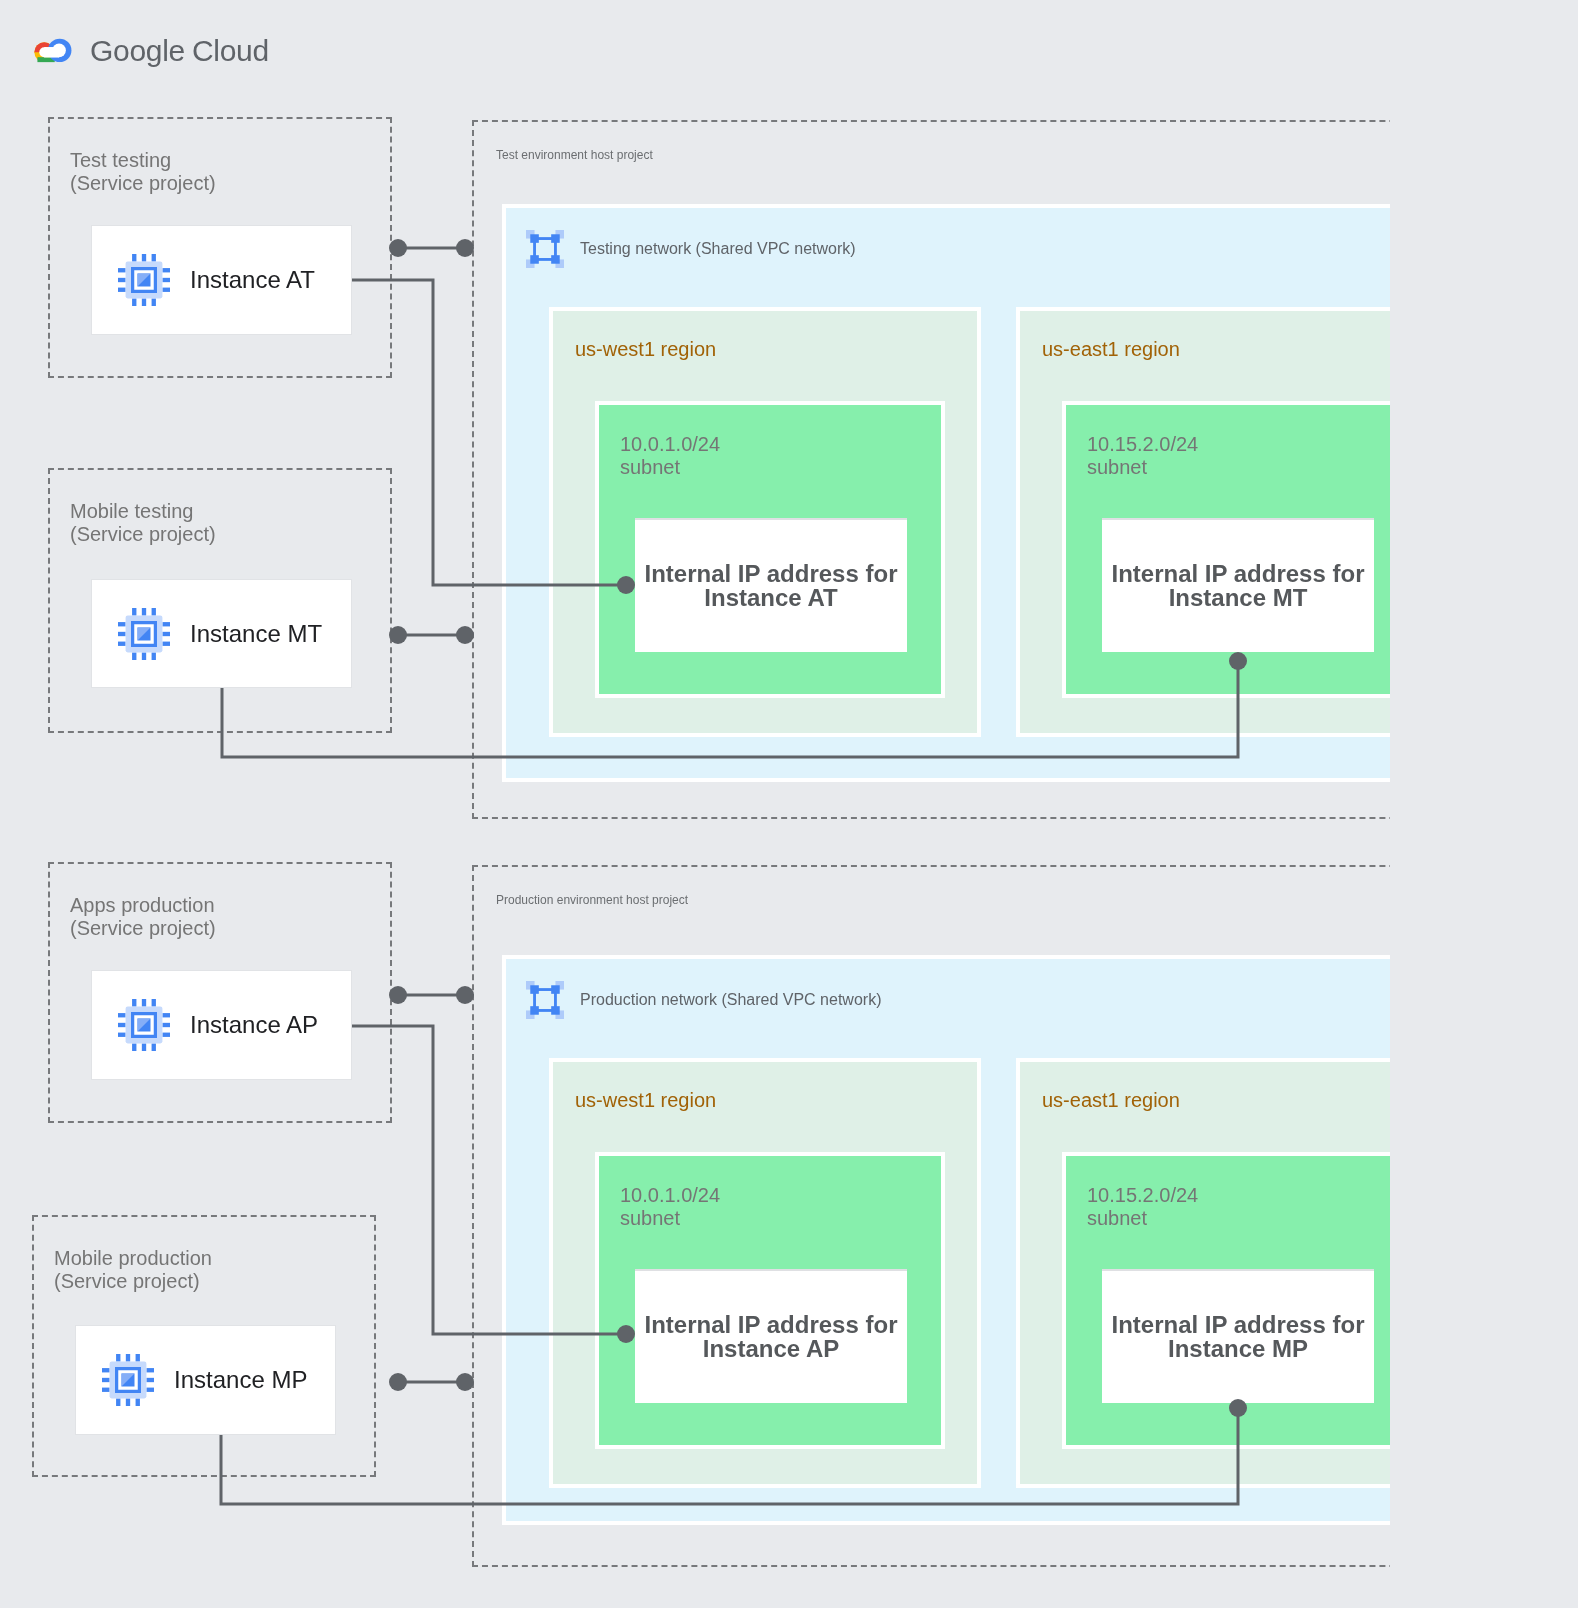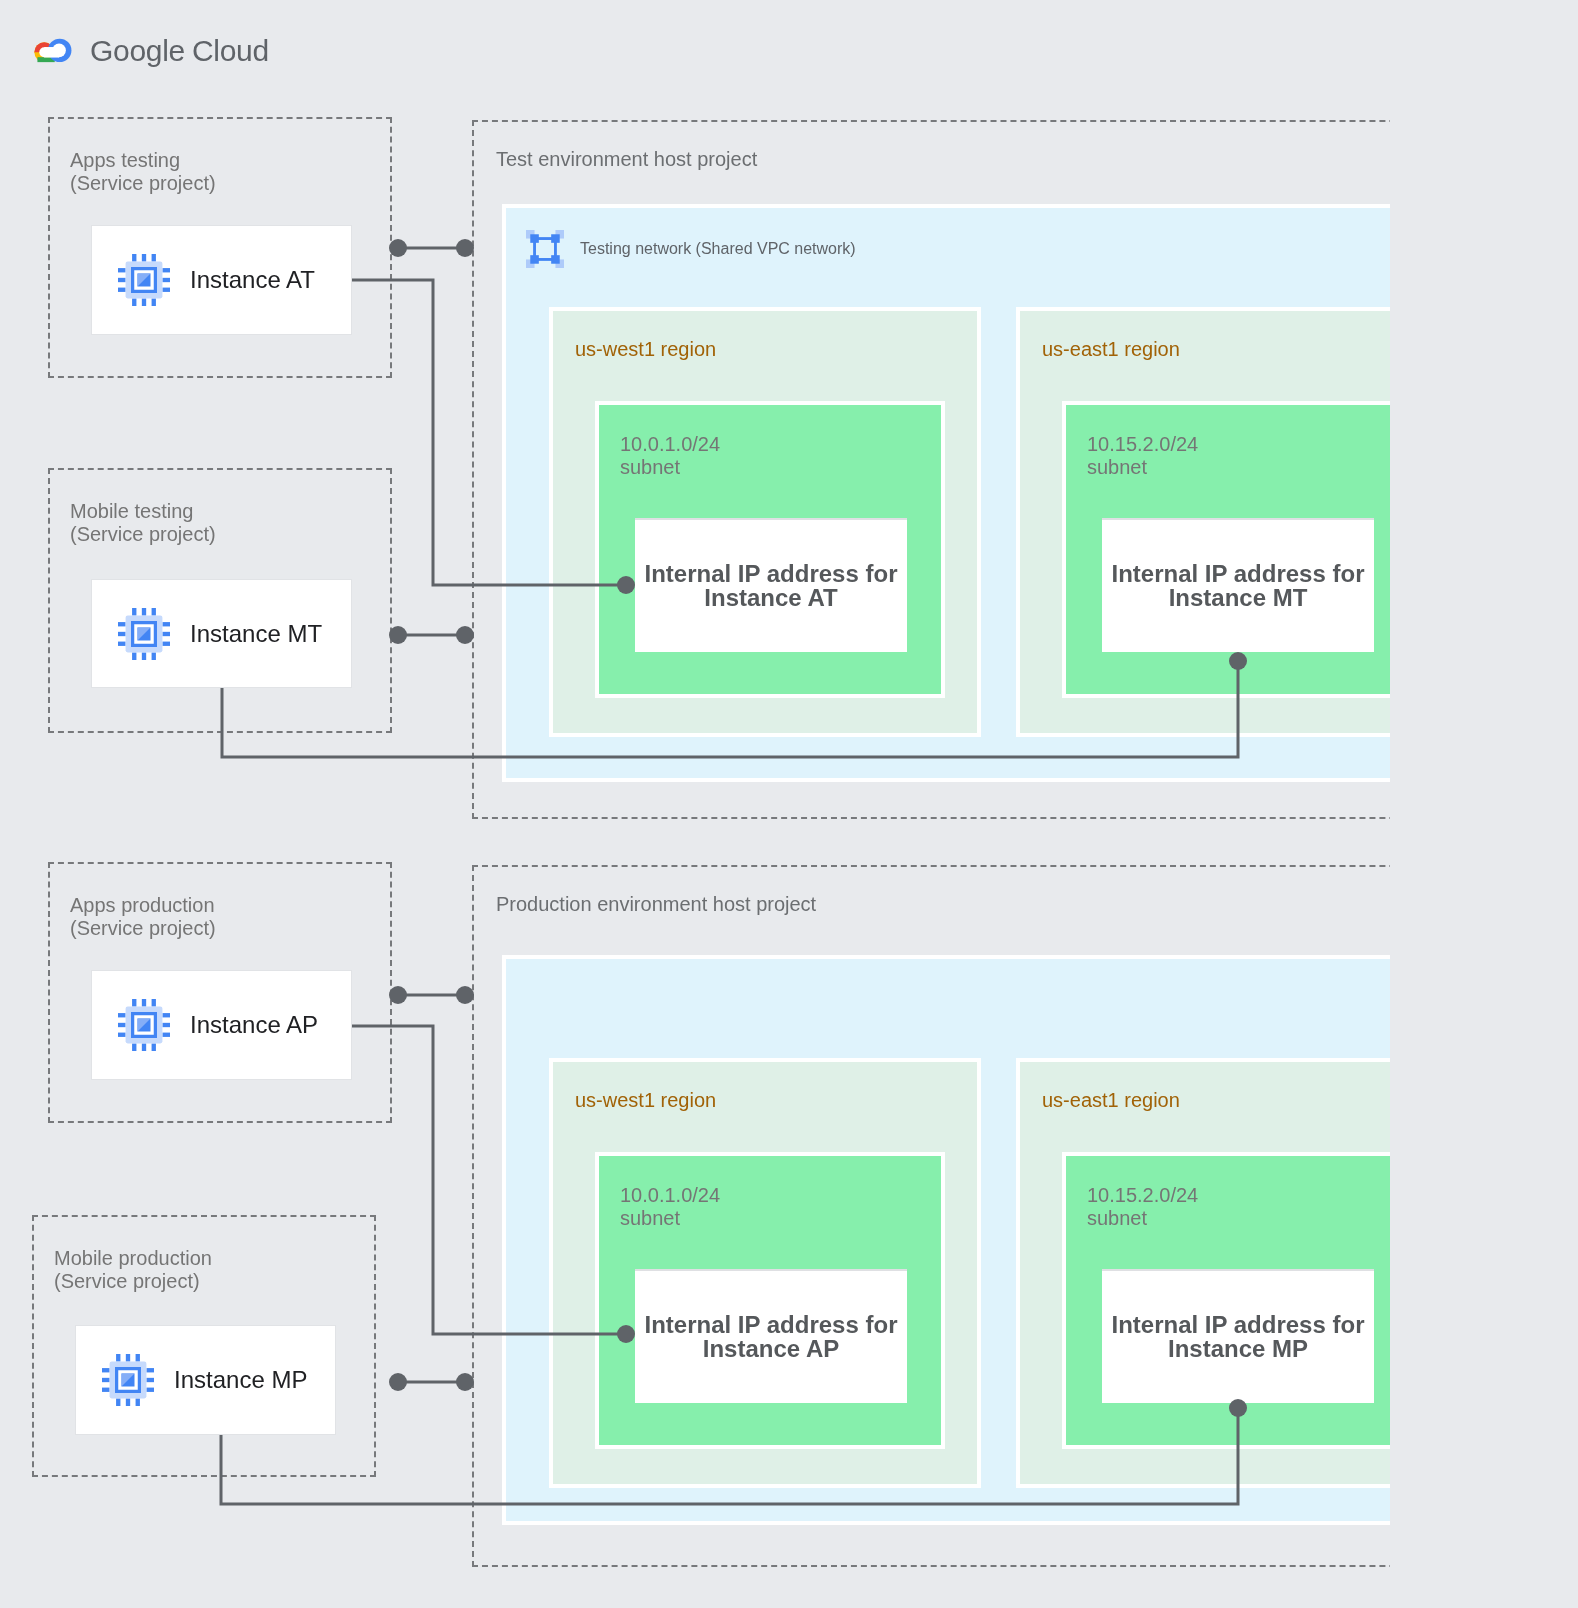--- a/index.html
+++ b/index.html
@@ -8,21 +8,21 @@
 
   
   .logo{position:absolute;left:30px;top:34px;display:flex;align-items:center;gap:13px;}
   .logo-text{font-size:30px;color:#5F6368;letter-spacing:-0.3px;white-space:nowrap;}
   .logo-text .g{color:#5F6368;}
   .logo-text .c{color:#5F6368;margin-left:7px;font-weight:300;}
 
   
   .dashed{position:absolute;border:2px dashed #77797C;box-sizing:border-box;}
   .proj-label{position:absolute;left:20px;top:30px;font-size:20px;line-height:23px;color:#757575;white-space:nowrap;}
-  .host-label{position:absolute;left:22px;top:26px;font-size:20px;color:#6B6E71;white-space:nowrap;}
+  .host-label{position:absolute;left:22px;top:26px;font-size:12px;color:#6B6E71;white-space:nowrap;}
 
   
   .card{position:absolute;background:#FFFFFF;border:1px solid #E1E3E6;box-sizing:border-box;
         display:flex;align-items:center;padding-left:26px;}
   .card .ci{flex:0 0 auto;margin-right:20px;}
   .instance-label{font-size:24px;color:#202124;white-space:nowrap;}
 
   
   .blue-box{position:absolute;background:#DFF3FC;border:4px solid #FFFFFF;box-sizing:border-box;}
   .green-box{position:absolute;background:#DFF0E7;border:4px solid #FFFFFF;box-sizing:border-box;}
@@ -54,21 +54,21 @@
       <circle cx="13.5" cy="14" r="4" fill="#FFFFFF"></circle>
       <circle cx="25.5" cy="12.5" r="5.5" fill="#FFFFFF"></circle>
       <rect x="13.5" y="9.8" width="12" height="8.5" fill="#FFFFFF"></rect>
       <rect x="0" y="22" width="40" height="4" fill="#E8EAED"></rect>
     </svg>
     <div class="logo-text"><span class="g">Google</span><span class="c">Cloud</span></div>
   </div>
 
   <div class="dashed" style="left:48px;top:117px;width:344px;height:261px;">
     <div class="proj-label">
-      <div>Apps testing</div>
+      <div>Test testing</div>
       <div>(Service project)</div>
     </div>
     <div class="card" style="left:41px;top:106px;width:261px;height:110px;">
       <svg class="ci" width="52" height="52" viewBox="0 0 48 48">
         <g fill="#4285F4">
           <rect x="13" y="0" width="4" height="7"></rect>
             <rect x="22" y="0" width="4" height="7"></rect>
             <rect x="31" y="0" width="4" height="7"></rect>
           <rect x="13" y="41" width="4" height="7"></rect>
             <rect x="22" y="41" width="4" height="7"></rect>
@@ -225,20 +225,34 @@
         <polygon points="18,18 30,18 18,30" fill="#85AEF7"></polygon>
       </svg>
       <span class="instance-label">Instance MP</span>
     </div>
   </div>
 
   <div class="dashed" style="left:472px;top:865px;width:1063px;height:702px;">
     <div class="host-label">Production environment host project</div>
 
     <div class="blue-box" style="left:28px;top:88px;width:993px;height:570px;">
+      <div class="net-head">
+        <svg width="38" height="38" viewBox="0 0 40 40">
+          <rect x="0" y="0" width="9" height="9" fill="#AECBFA"></rect>
+          <rect x="31" y="0" width="9" height="9" fill="#AECBFA"></rect>
+          <rect x="0" y="31" width="9" height="9" fill="#AECBFA"></rect>
+          <rect x="31" y="31" width="9" height="9" fill="#AECBFA"></rect>
+          <rect x="9" y="9" width="22" height="22" fill="none" stroke="#4285F4" stroke-width="3"></rect>
+          <rect x="4.5" y="4.5" width="9" height="9" fill="#4285F4"></rect>
+          <rect x="26.5" y="4.5" width="9" height="9" fill="#4285F4"></rect>
+          <rect x="4.5" y="26.5" width="9" height="9" fill="#4285F4"></rect>
+          <rect x="26.5" y="26.5" width="9" height="9" fill="#4285F4"></rect>
+        </svg>
+        <span class="net-label">Production network (Shared VPC network)</span>
+      </div>
 
       <div class="green-box" style="left:43px;top:99px;width:432px;height:430px;">
         <div class="region-label">us-west1 region</div>
         <div class="purple-box" style="left:42px;top:90px;width:350px;height:297px;">
           <div class="subnet-label">
             <div>10.0.1.0/24</div>
             <div>subnet</div>
           </div>
           <div class="ip-box" style="left:36px;top:113px;width:272px;height:134px;">
             <div class="ip-text">Internal IP address for</div>

